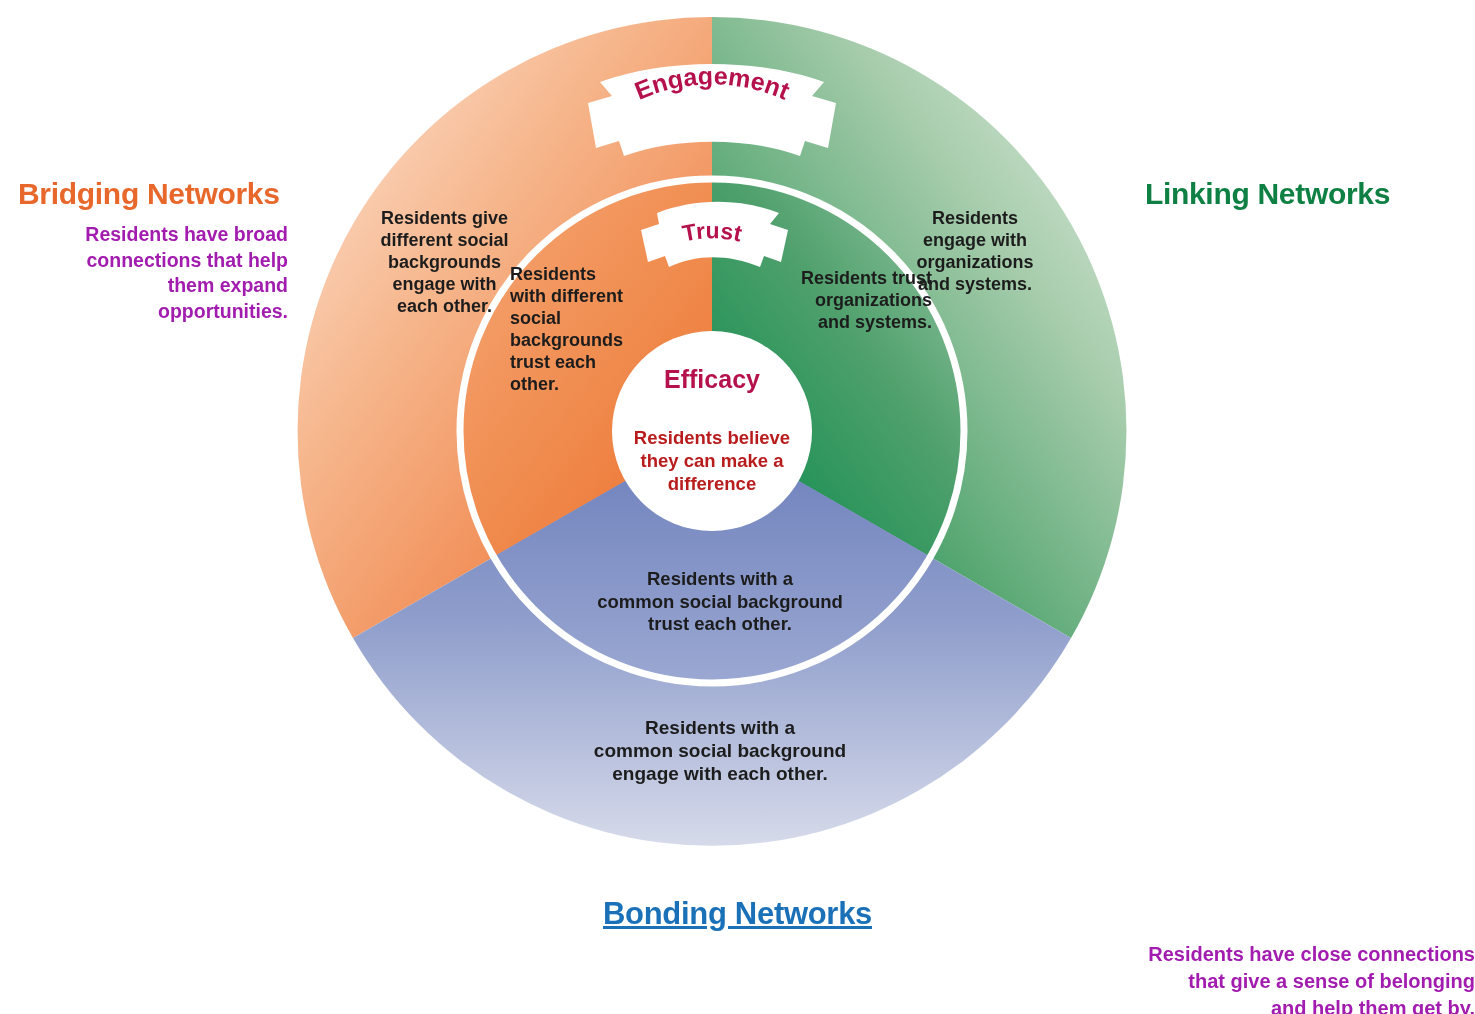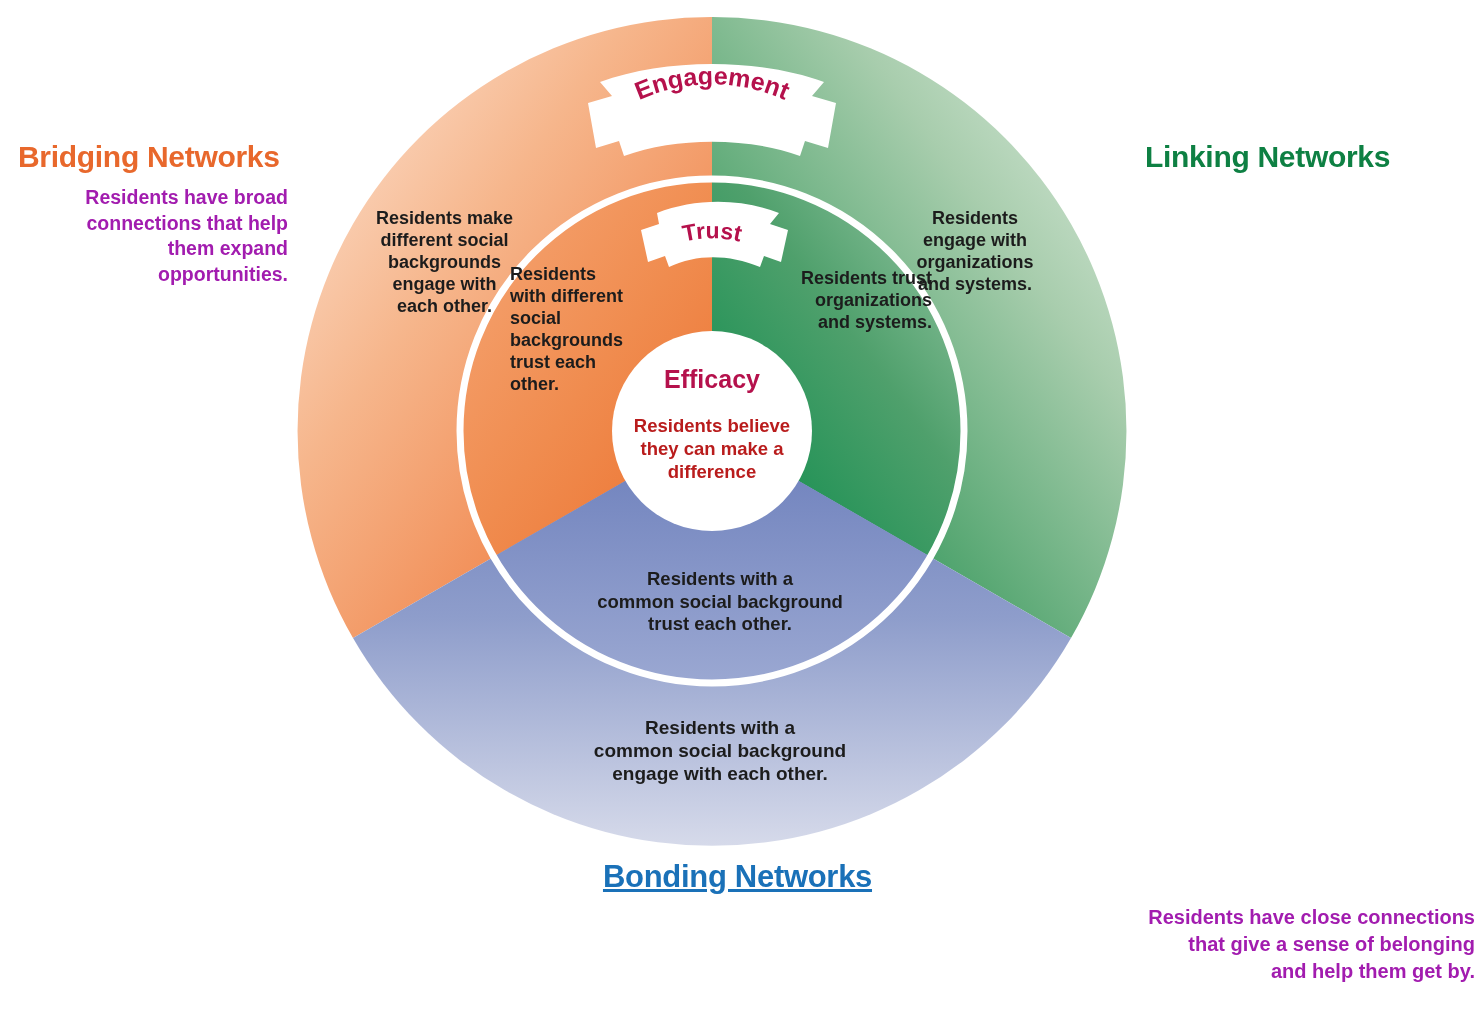--- a/index.html
+++ b/index.html
@@ -27,20 +27,21 @@
   svg.wheel {
     position: absolute;
     left: 0; top: 0;
     width: 1475px;
     height: 1014px;
   }
 
   
   .side-block {
     position: absolute;
+    margin-top: 37px;
   }
   .side-title {
     font-size: 30px;
     font-weight: bold;
     letter-spacing: -0.3px;
     line-height: 1.1;
     margin: 0 0 12px 0;
     white-space: nowrap;
   }
   .side-body {
@@ -146,21 +147,21 @@
     align-items: center;
     justify-content: flex-start;
     padding-top: 34px;
     box-sizing: border-box;
     text-align: center;
   }
   #hub-title {
     font-size: 25px;
     font-weight: bold;
     color: #b5114c;
-    margin-bottom: 20px;
+    margin-bottom: 32px;
   }
   #hub-body {
     font-size: 18.5px;
     font-weight: bold;
     line-height: 1.25;
     color: #b91c1c;
     white-space: pre-line;
   }
 </style>
 </head>
@@ -269,21 +270,21 @@
     </text>
   </svg>
 
   <div id="hub">
     <div id="hub-title">Efficacy</div>
     <div id="hub-body">Residents believe
 they can make a
 difference</div>
   </div>
 
-  <div class="wheel-text" id="outer-bridging-text">Residents make
+  <div class="wheel-text" id="outer-bridging-text">Residents give
 different social
 backgrounds
 engage with
 each other.</div>
 
   <div class="wheel-text" id="inner-bridging-text">Residents
 with different
 social
 backgrounds
 trust each

